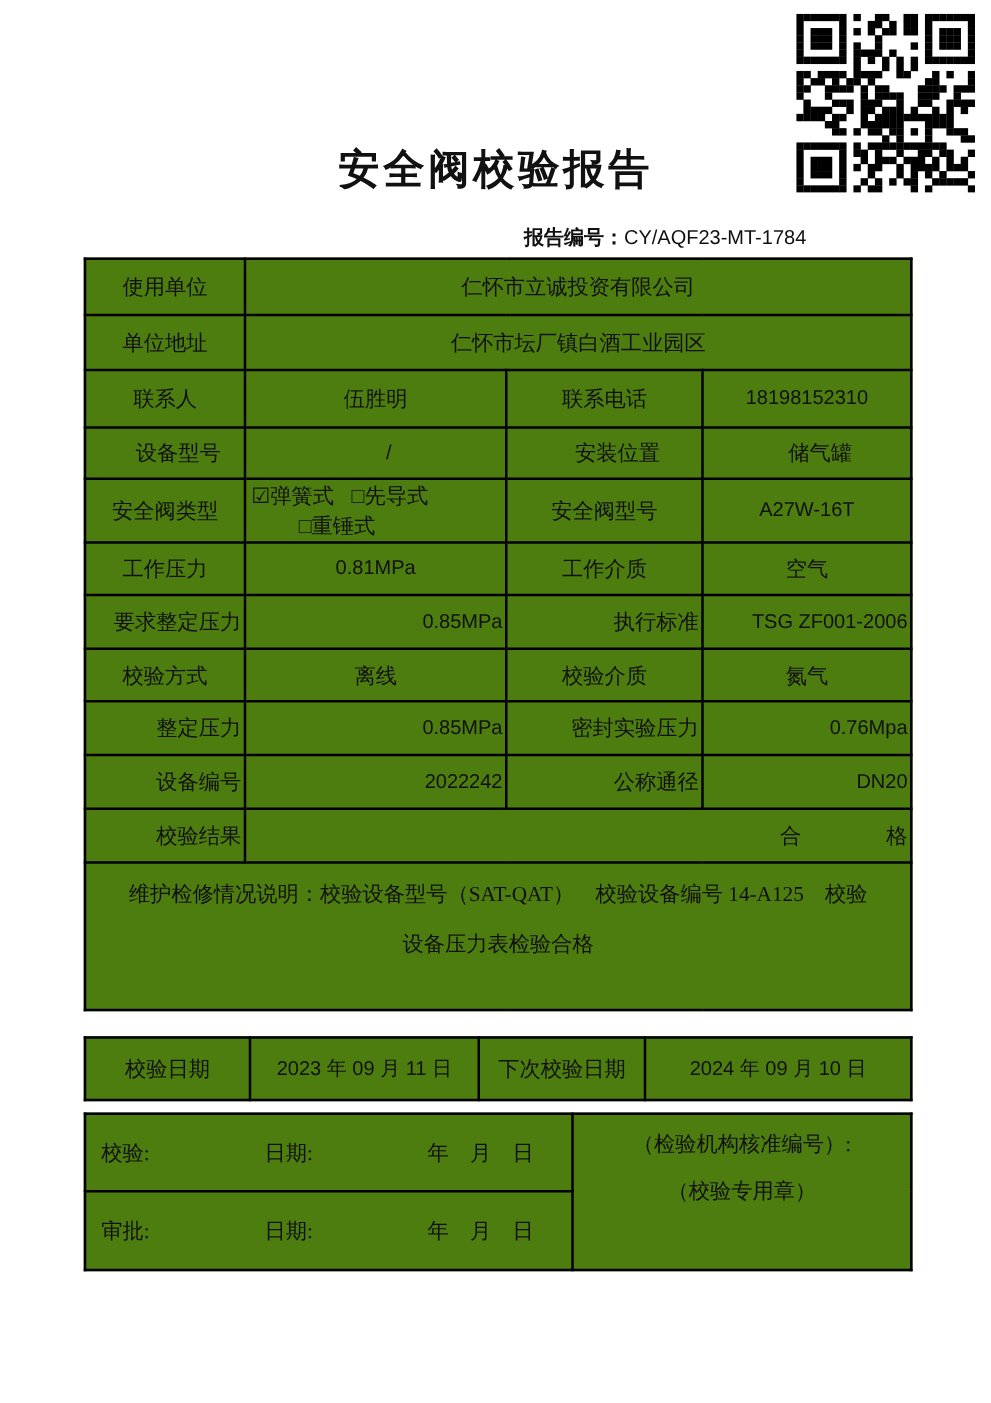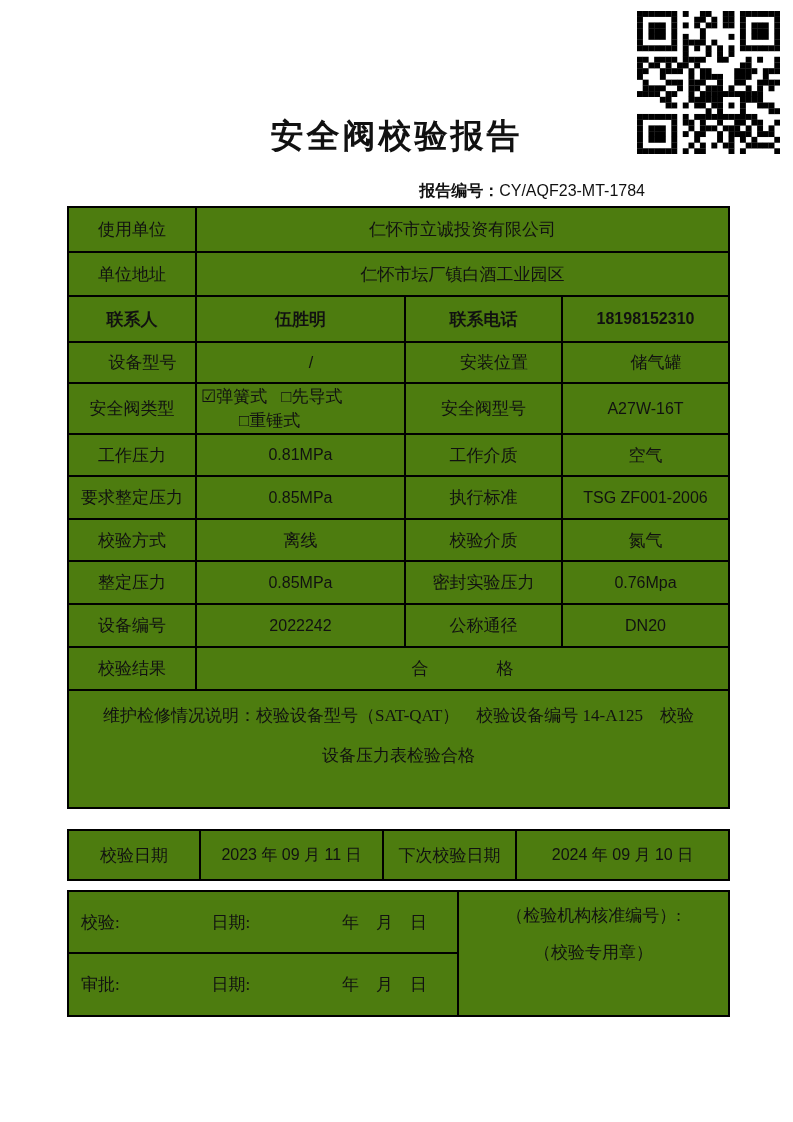--- a/index.html
+++ b/index.html
@@ -28,23 +28,23 @@
   td{
     border:2px solid #000;text-align:center;vertical-align:middle;
     font-size:17px;padding:0 2px;overflow:hidden;
   }
   .num{font-family:"Liberation Sans","DejaVu Sans",sans-serif;font-size:16px;}
   .tA{top:206px;}
   .tB{top:829px;}
   .tC{top:890px;}
 
   
-  .rh47 td{height:43px;} .rh46 td{height:42px;} .rh48 td{height:44px;font-weight:bold;}
+  .rh47 td{height:43px;} .rh46 td{height:42px;} .rh48 td{height:44px;}
   .rh43 td{height:39px;padding-left:23px;} .rh53 td{height:49px;} .rh44 td{height:40px;}
-  .rh45 td{height:41px;} .rh120 td{height:116px;}
+  .rh45 td{height:41px;text-align:right;} .rh120 td{height:116px;}
   .rh52 td{height:48px;} .rh64 td{height:60px;} .rh65 td{height:61px;}
 
   .cb-cell{text-align:left;}
   .cb-line{line-height:24px;padding-left:2px;white-space:nowrap;}
   .cb-line .sp{display:inline-block;width:14px;}
   .cb-line2{padding-left:40px;}
 
   .maint-cell{vertical-align:top;text-align:center;}
   .maint-l1{margin-top:13px;font-size:17px;}
   .maint-l2{margin-top:17px;font-size:17px;}

